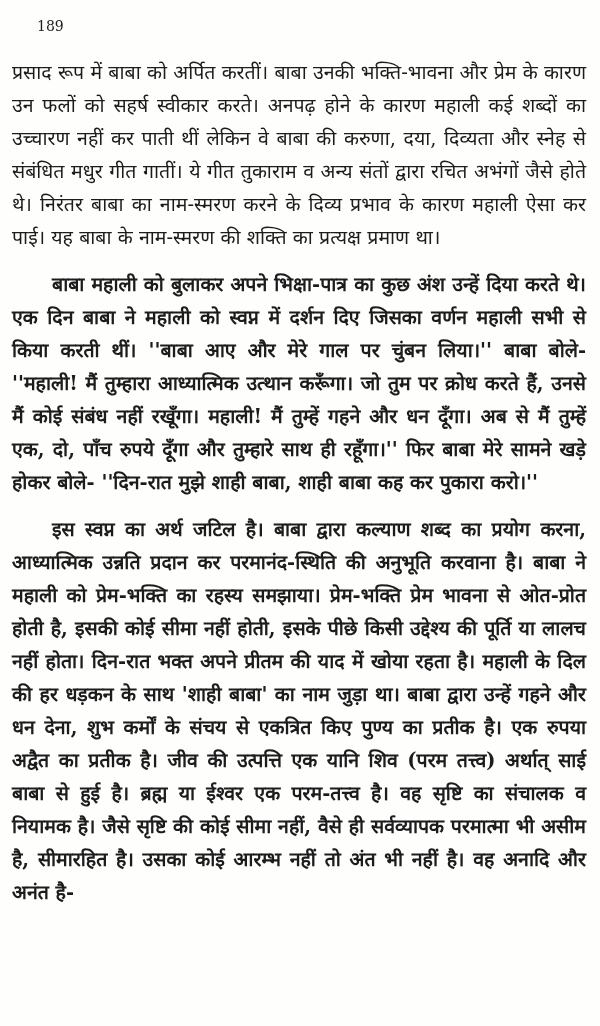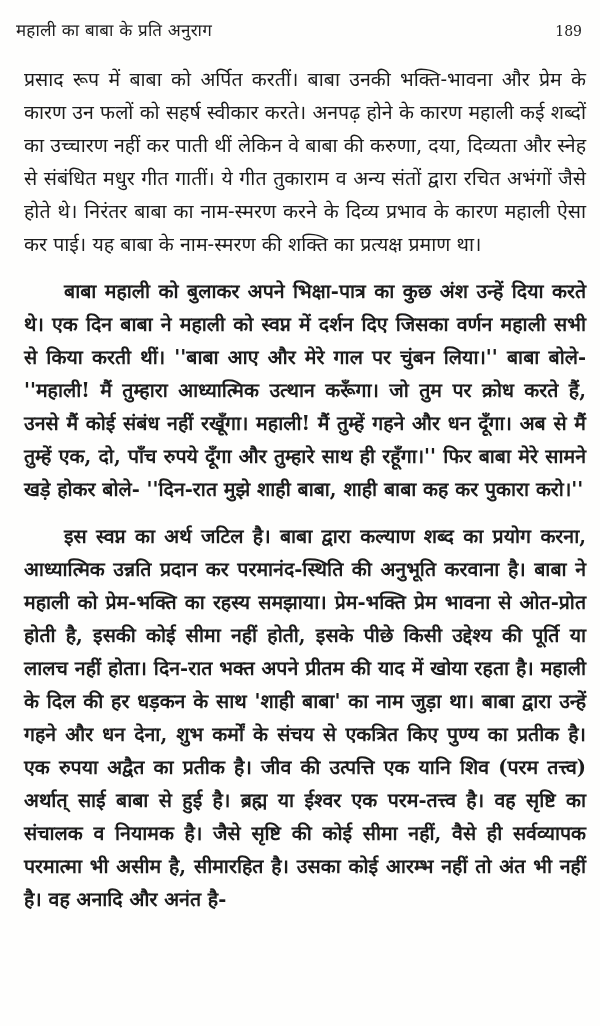--- a/index.html
+++ b/index.html
@@ -33,38 +33,37 @@
   .page-number {
     font-size: 14px;
     margin-left: 21px;
   }
   .body-text {
     font-size: 19.5px;
     line-height: 33px;
     text-align: justify;
   }
   .body-text p {
-    margin: 0 0 0 12px;
+    margin: 0 0 0 0;
     padding: 0;
   }
   .body-text p + p {
     margin-top: 14px;
     font-weight: bold;
   }
   .body-text p.indent {
     text-indent: 40px;
   }
 </style>
 </head>
 <body>
 
 <div class="page">
 
   <div class="page-header">
-    <span class="chapter-title">महाली का बाबा के प्रति अनुराग</span>
     <span class="page-number">189</span>
   </div>
 
   <div class="body-text">
     <p>प्रसाद रूप में बाबा को अर्पित करतीं। बाबा उनकी भक्ति-भावना और प्रेम के कारण उन फलों को सहर्ष स्वीकार करते। अनपढ़ होने के कारण महाली कई शब्दों का उच्चारण नहीं कर पाती थीं लेकिन वे बाबा की करुणा, दया, दिव्यता और स्नेह से संबंधित मधुर गीत गातीं। ये गीत तुकाराम व अन्य संतों द्वारा रचित अभंगों जैसे होते थे। निरंतर बाबा का नाम-स्मरण करने के दिव्य प्रभाव के कारण महाली ऐसा कर पाई। यह बाबा के नाम-स्मरण की शक्ति का प्रत्यक्ष प्रमाण था।</p>
     <p class="indent">बाबा महाली को बुलाकर अपने भिक्षा-पात्र का कुछ अंश उन्हें दिया करते थे। एक दिन बाबा ने महाली को स्वप्न में दर्शन दिए जिसका वर्णन महाली सभी से किया करती थीं। ''बाबा आए और मेरे गाल पर चुंबन लिया।'' बाबा बोले- ''महाली! मैं तुम्हारा आध्यात्मिक उत्थान करूँगा। जो तुम पर क्रोध करते हैं, उनसे मैं कोई संबंध नहीं रखूँगा। महाली! मैं तुम्हें गहने और धन दूँगा। अब से मैं तुम्हें एक, दो, पाँच रुपये दूँगा और तुम्हारे साथ ही रहूँगा।'' फिर बाबा मेरे सामने खड़े होकर बोले- ''दिन-रात मुझे शाही बाबा, शाही बाबा कह कर पुकारा करो।''</p>
     <p class="indent">इस स्वप्न का अर्थ जटिल है। बाबा द्वारा कल्याण शब्द का प्रयोग करना, आध्यात्मिक उन्नति प्रदान कर परमानंद-स्थिति की अनुभूति करवाना है। बाबा ने महाली को प्रेम-भक्ति का रहस्य समझाया। प्रेम-भक्ति प्रेम भावना से ओत-प्रोत होती है, इसकी कोई सीमा नहीं होती, इसके पीछे किसी उद्देश्य की पूर्ति या लालच नहीं होता। दिन-रात भक्त अपने प्रीतम की याद में खोया रहता है। महाली के दिल की हर धड़कन के साथ 'शाही बाबा' का नाम जुड़ा था। बाबा द्वारा उन्हें गहने और धन देना, शुभ कर्मों के संचय से एकत्रित किए पुण्य का प्रतीक है। एक रुपया अद्वैत का प्रतीक है। जीव की उत्पत्ति एक यानि शिव (परम तत्त्व) अर्थात् साई बाबा से हुई है। ब्रह्म या ईश्वर एक परम-तत्त्व है। वह सृष्टि का संचालक व नियामक है। जैसे सृष्टि की कोई सीमा नहीं, वैसे ही सर्वव्यापक परमात्मा भी असीम है, सीमारहित है। उसका कोई आरम्भ नहीं तो अंत भी नहीं है। वह अनादि और अनंत है-</p>
   </div>
 
 </div>

